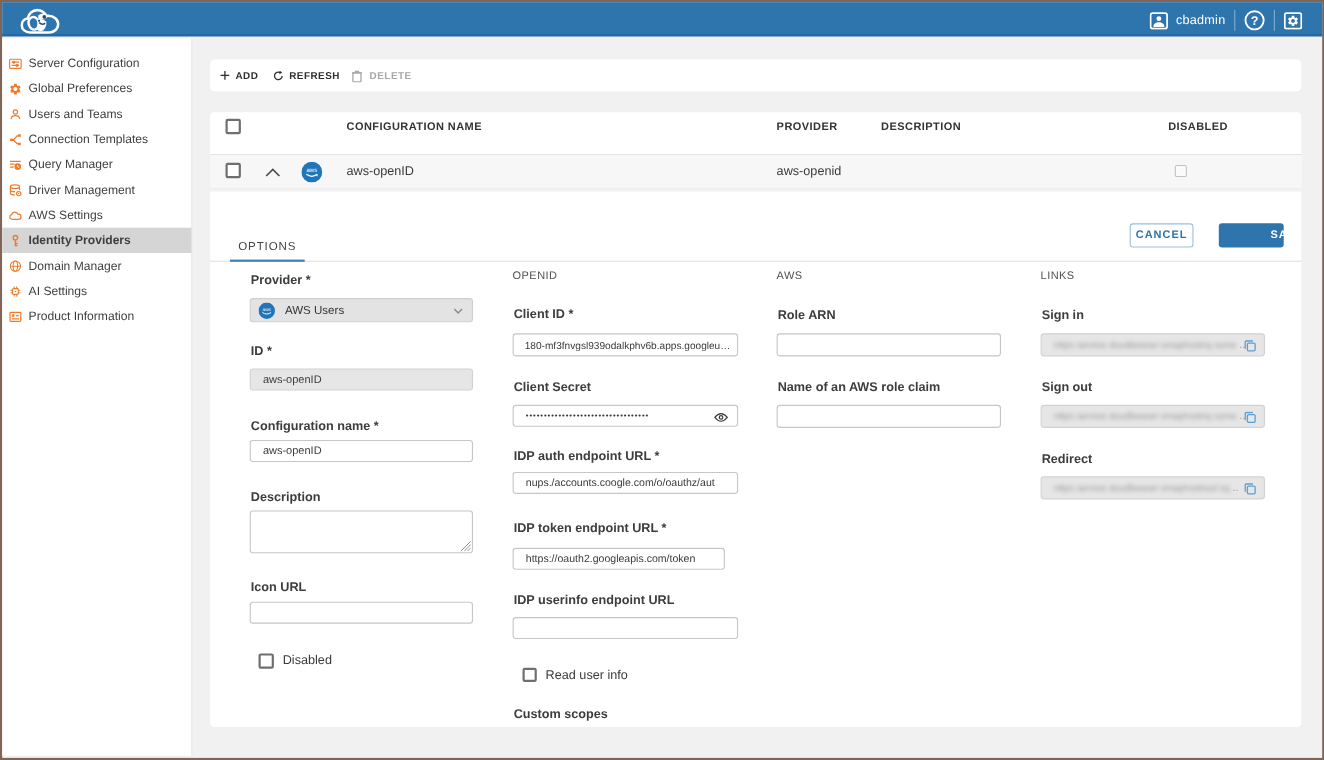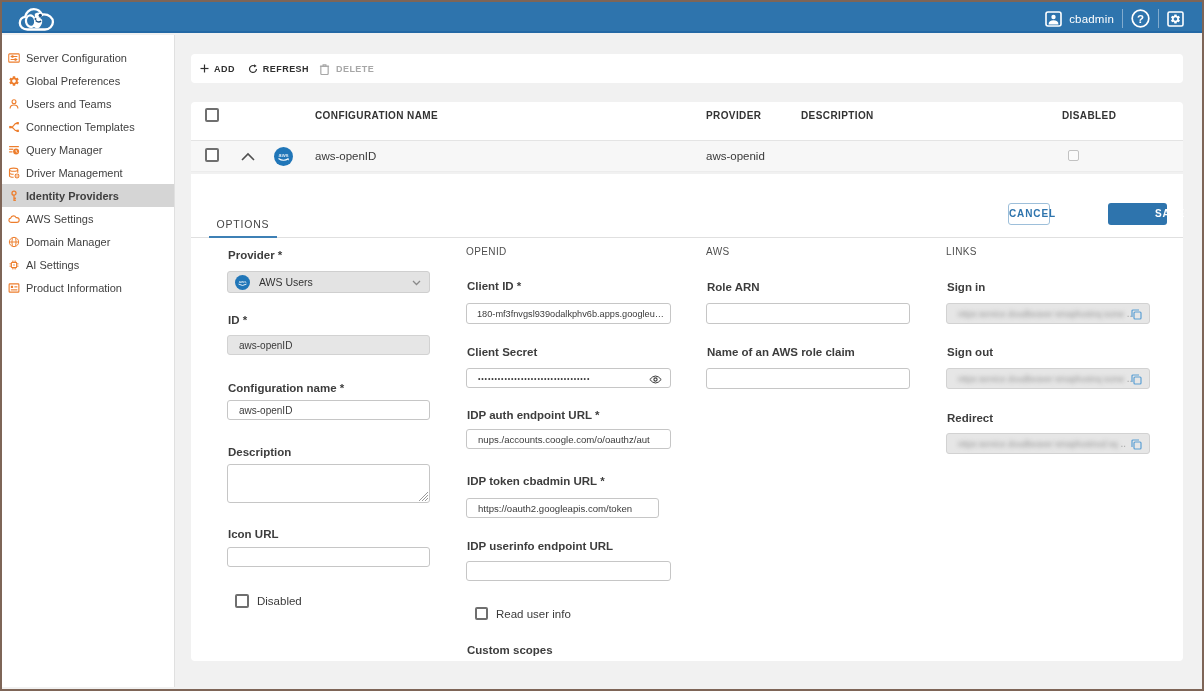--- a/index.html
+++ b/index.html
@@ -24,21 +24,21 @@
 .thead { height:39px; border-bottom:1px solid #e4e4e4; position:relative; font-size:10px; font-weight:bold; letter-spacing:.4px; color:#333; }
 .trow { height:31px; background:#f7f7f7; border-bottom:1px solid #ececec; position:relative; font-size:11.5px; color:#3a3a3a; }
 .cb { position:absolute; width:14px; height:14px; border:2px solid #6f6f6f; border-radius:2px; background:#fff; }
 .hlab { position:absolute; top:8px; }
 
 .panel { position:absolute; left:189px; top:172px; width:992px; height:487px; background:#fff; border-radius:0 0 4px 4px; }
 .panel .tabline { position:absolute; left:0; top:63px; width:992px; height:1px; background:#e0e0e0; }
 .tab { position:absolute; left:18px; top:44px; width:68px; text-align:center; font-size:10.5px; letter-spacing:.8px; color:#454545; }
 .tabu { position:absolute; left:18px; top:62px; width:68px; height:2px; background:#3d80b5; }
 .btn { position:absolute; top:29px; height:22px; border-radius:3px; font-size:10px; font-weight:bold; letter-spacing:.9px; line-height:20px; text-align:center; }
-.btn.cancel { left:817px; width:42px; border:1px solid #9dbfda; color:#2e74ad; background:#fff; }
+.btn.cancel { left:836px; width:58px; border:1px solid #9dbfda; color:#2e74ad; background:#fff; }
 .btn.save { left:917px; width:59px; background:#2e74ad; color:#fff; line-height:22px;padding-left:47px; }
 
 .lab { position:absolute; font-size:11.5px; font-weight:bold; color:#3d3d3d; white-space:nowrap; }
 .sech { position:absolute; font-size:10px; color:#4f4f4f; letter-spacing:.4px; }
 .inp { position:absolute; border:1px solid #c6c6c6; border-radius:3px; background:#fff; font-size:10px; color:#3a3a3a; line-height:19px; padding:0 11px; white-space:nowrap; overflow:hidden; }
 .inp.ro { background:#e6e6e6; border-color:#d2d2d2; }
 .ckb { position:absolute; width:13px; height:13px; border:2px solid #6f6f6f; border-radius:2px; background:#fff; }
 .cklab { position:absolute; font-size:11.5px; color:#3a3a3a; }
 </style>
 </head>
@@ -117,31 +117,31 @@
         </svg>Query Manager</div>
     <div class="mi"><svg viewBox="0 0 16 16">
           <g fill="none" stroke="#ed7d2c" stroke-width="1.5">
             <ellipse cx="7.5" cy="3.6" rx="5.5" ry="2.1"></ellipse>
             <path d="M2 3.6 v8 c0 1.2 2.5 2.1 5.5 2.1 M13 3.6 v4"></path>
             <path d="M2 7.6 c0 1.2 2.5 2.1 5.5 2.1"></path>
           </g>
           <circle cx="12" cy="12" r="2.6" fill="none" stroke="#ed7d2c" stroke-width="1.4"></circle>
           <circle cx="12" cy="12" r=".9" fill="#ed7d2c"></circle>
         </svg>Driver Management</div>
+    <div class="mi"><svg viewBox="0 0 16 16">
+          <path d="M4.6 12.5 c-2 0-3.4-1.2-3.4-2.9 c0-1.5 1-2.6 2.4-2.8 c.4-1.7 1.8-2.9 3.6-2.9 c1.6 0 3 .9 3.6 2.3 c.3 0 .5-.1 .8-.1 c1.9 0 3.3 1.4 3.3 3.2 c0 1.8-1.4 3.2-3.3 3.2 z" fill="none" stroke="#ed7d2c" stroke-width="1.5"></path>
+        </svg>AWS Settings</div>
     <div class="mi sel"><svg viewBox="0 0 16 16">
           <circle cx="8" cy="4.2" r="2.7" fill="none" stroke="#ed7d2c" stroke-width="1.7"></circle>
           <g stroke="#ed7d2c" stroke-width="1.7">
             <line x1="8" y1="6.9" x2="8" y2="14.5"></line>
             <line x1="8" y1="11" x2="10.7" y2="11"></line>
             <line x1="8" y1="13.6" x2="10.7" y2="13.6"></line>
           </g>
         </svg>Identity Providers</div>
-    <div class="mi"><svg viewBox="0 0 16 16">
-          <path d="M4.6 12.5 c-2 0-3.4-1.2-3.4-2.9 c0-1.5 1-2.6 2.4-2.8 c.4-1.7 1.8-2.9 3.6-2.9 c1.6 0 3 .9 3.6 2.3 c.3 0 .5-.1 .8-.1 c1.9 0 3.3 1.4 3.3 3.2 c0 1.8-1.4 3.2-3.3 3.2 z" fill="none" stroke="#ed7d2c" stroke-width="1.5"></path>
-        </svg>AWS Settings</div>
     <div class="mi"><svg viewBox="0 0 16 16">
           <g fill="none" stroke="#ed7d2c" stroke-width="1.3">
             <circle cx="8" cy="8" r="6.2"></circle>
             <ellipse cx="8" cy="8" rx="2.7" ry="6.2"></ellipse>
             <line x1="1.8" y1="8" x2="14.2" y2="8"></line>
           </g>
         </svg>Domain Manager</div>
     <div class="mi"><svg viewBox="0 0 16 16">
           <g fill="none" stroke="#ed7d2c" stroke-width="1.4">
             <rect x="4.5" y="4.5" width="7" height="7" rx="1"></rect>
@@ -259,21 +259,21 @@
     <div class="inp" style="left:275px; top:129px; width:205px; height:21px; font-size:9.2px; text-overflow:ellipsis; line-height:20px; padding:0 6px 0 10px;">180-mf3fnvgsl939odalkphv6b.apps.googleuserconten</div>
     <div class="lab" style="left:276px; top:172px;">Client Secret</div>
     <div class="inp" style="left:275px; top:194px; width:205px; height:20px;"><span style="font-size:7px; letter-spacing:0.85px; position:relative; top:-1px;">••••••••••••••••••••••••••••••••••</span>
       <svg style="position:absolute; right:8px; top:6px;" width="13" height="9" viewBox="0 0 13 9">
           <path d="M.8 4.5 Q6.5 -2.5 12.2 4.5 Q6.5 11.5 .8 4.5 Z" fill="none" stroke="#3a3a3a" stroke-width="1"></path>
           <circle cx="6.5" cy="4.5" r="1.6" fill="none" stroke="#3a3a3a" stroke-width="1.1"></circle>
         </svg>
     </div>
     <div class="lab" style="left:276px; top:235px;">IDP auth endpoint URL *</div>
     <div class="inp" style="left:275px; top:255px; width:205px; height:20px; font-size:9.6px;">nups./accounts.coogle.com/o/oauthz/aut</div>
-    <div class="lab" style="left:276px; top:301px;">IDP token cbadmin URL *</div>
+    <div class="lab" style="left:276px; top:301px;">IDP token endpoint URL *</div>
     <div class="inp" style="left:275px; top:324px; width:193px; height:20px; font-size:9.6px;">https://oauth2.googleapis.com/token</div>
     <div class="lab" style="left:276px; top:366px;">IDP userinfo endpoint URL</div>
     <div class="inp" style="left:275px; top:387px; width:205px; height:20px;"></div>
     <div class="ckb" style="left:284px; top:433px;"></div>
     <div class="cklab" style="left:305px; top:434px;">Read user info</div>
     <div class="lab" style="left:276px; top:470px;">Custom scopes</div>
 
     <div class="sech" style="left:515px; top:72px;">AWS</div>
     <div class="lab" style="left:516px; top:107px;">Role ARN</div>
     <div class="inp" style="left:515px; top:129px; width:204px; height:21px;"></div>

